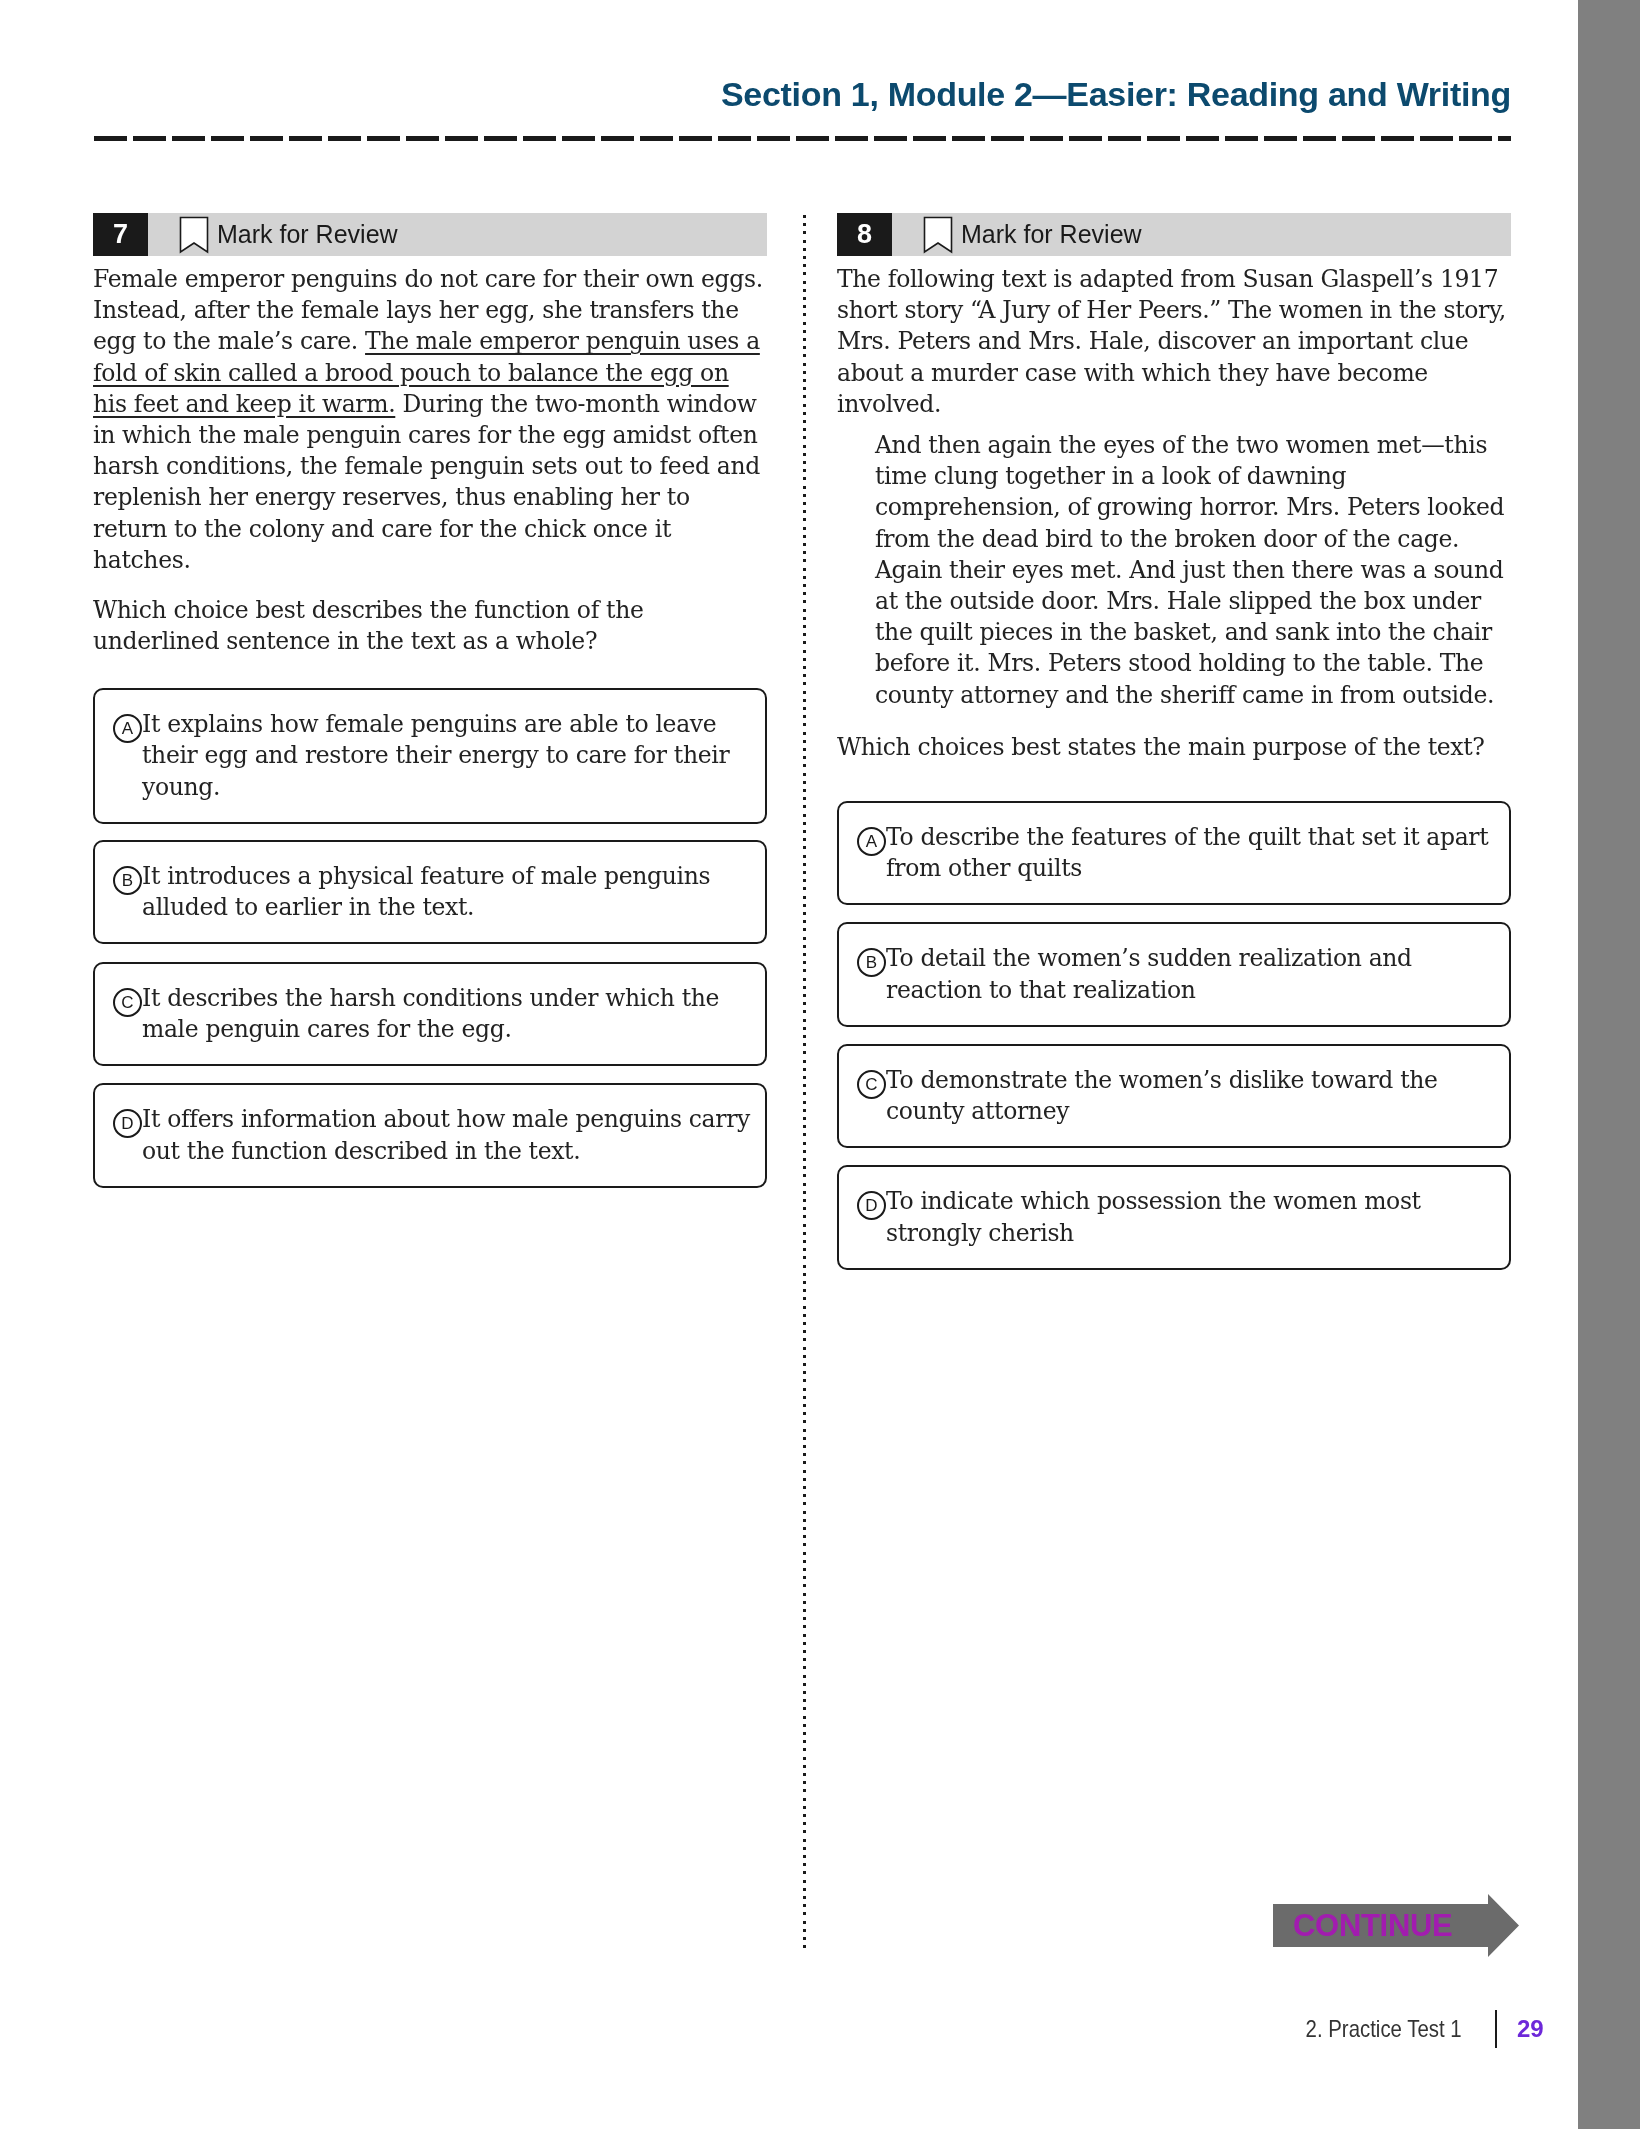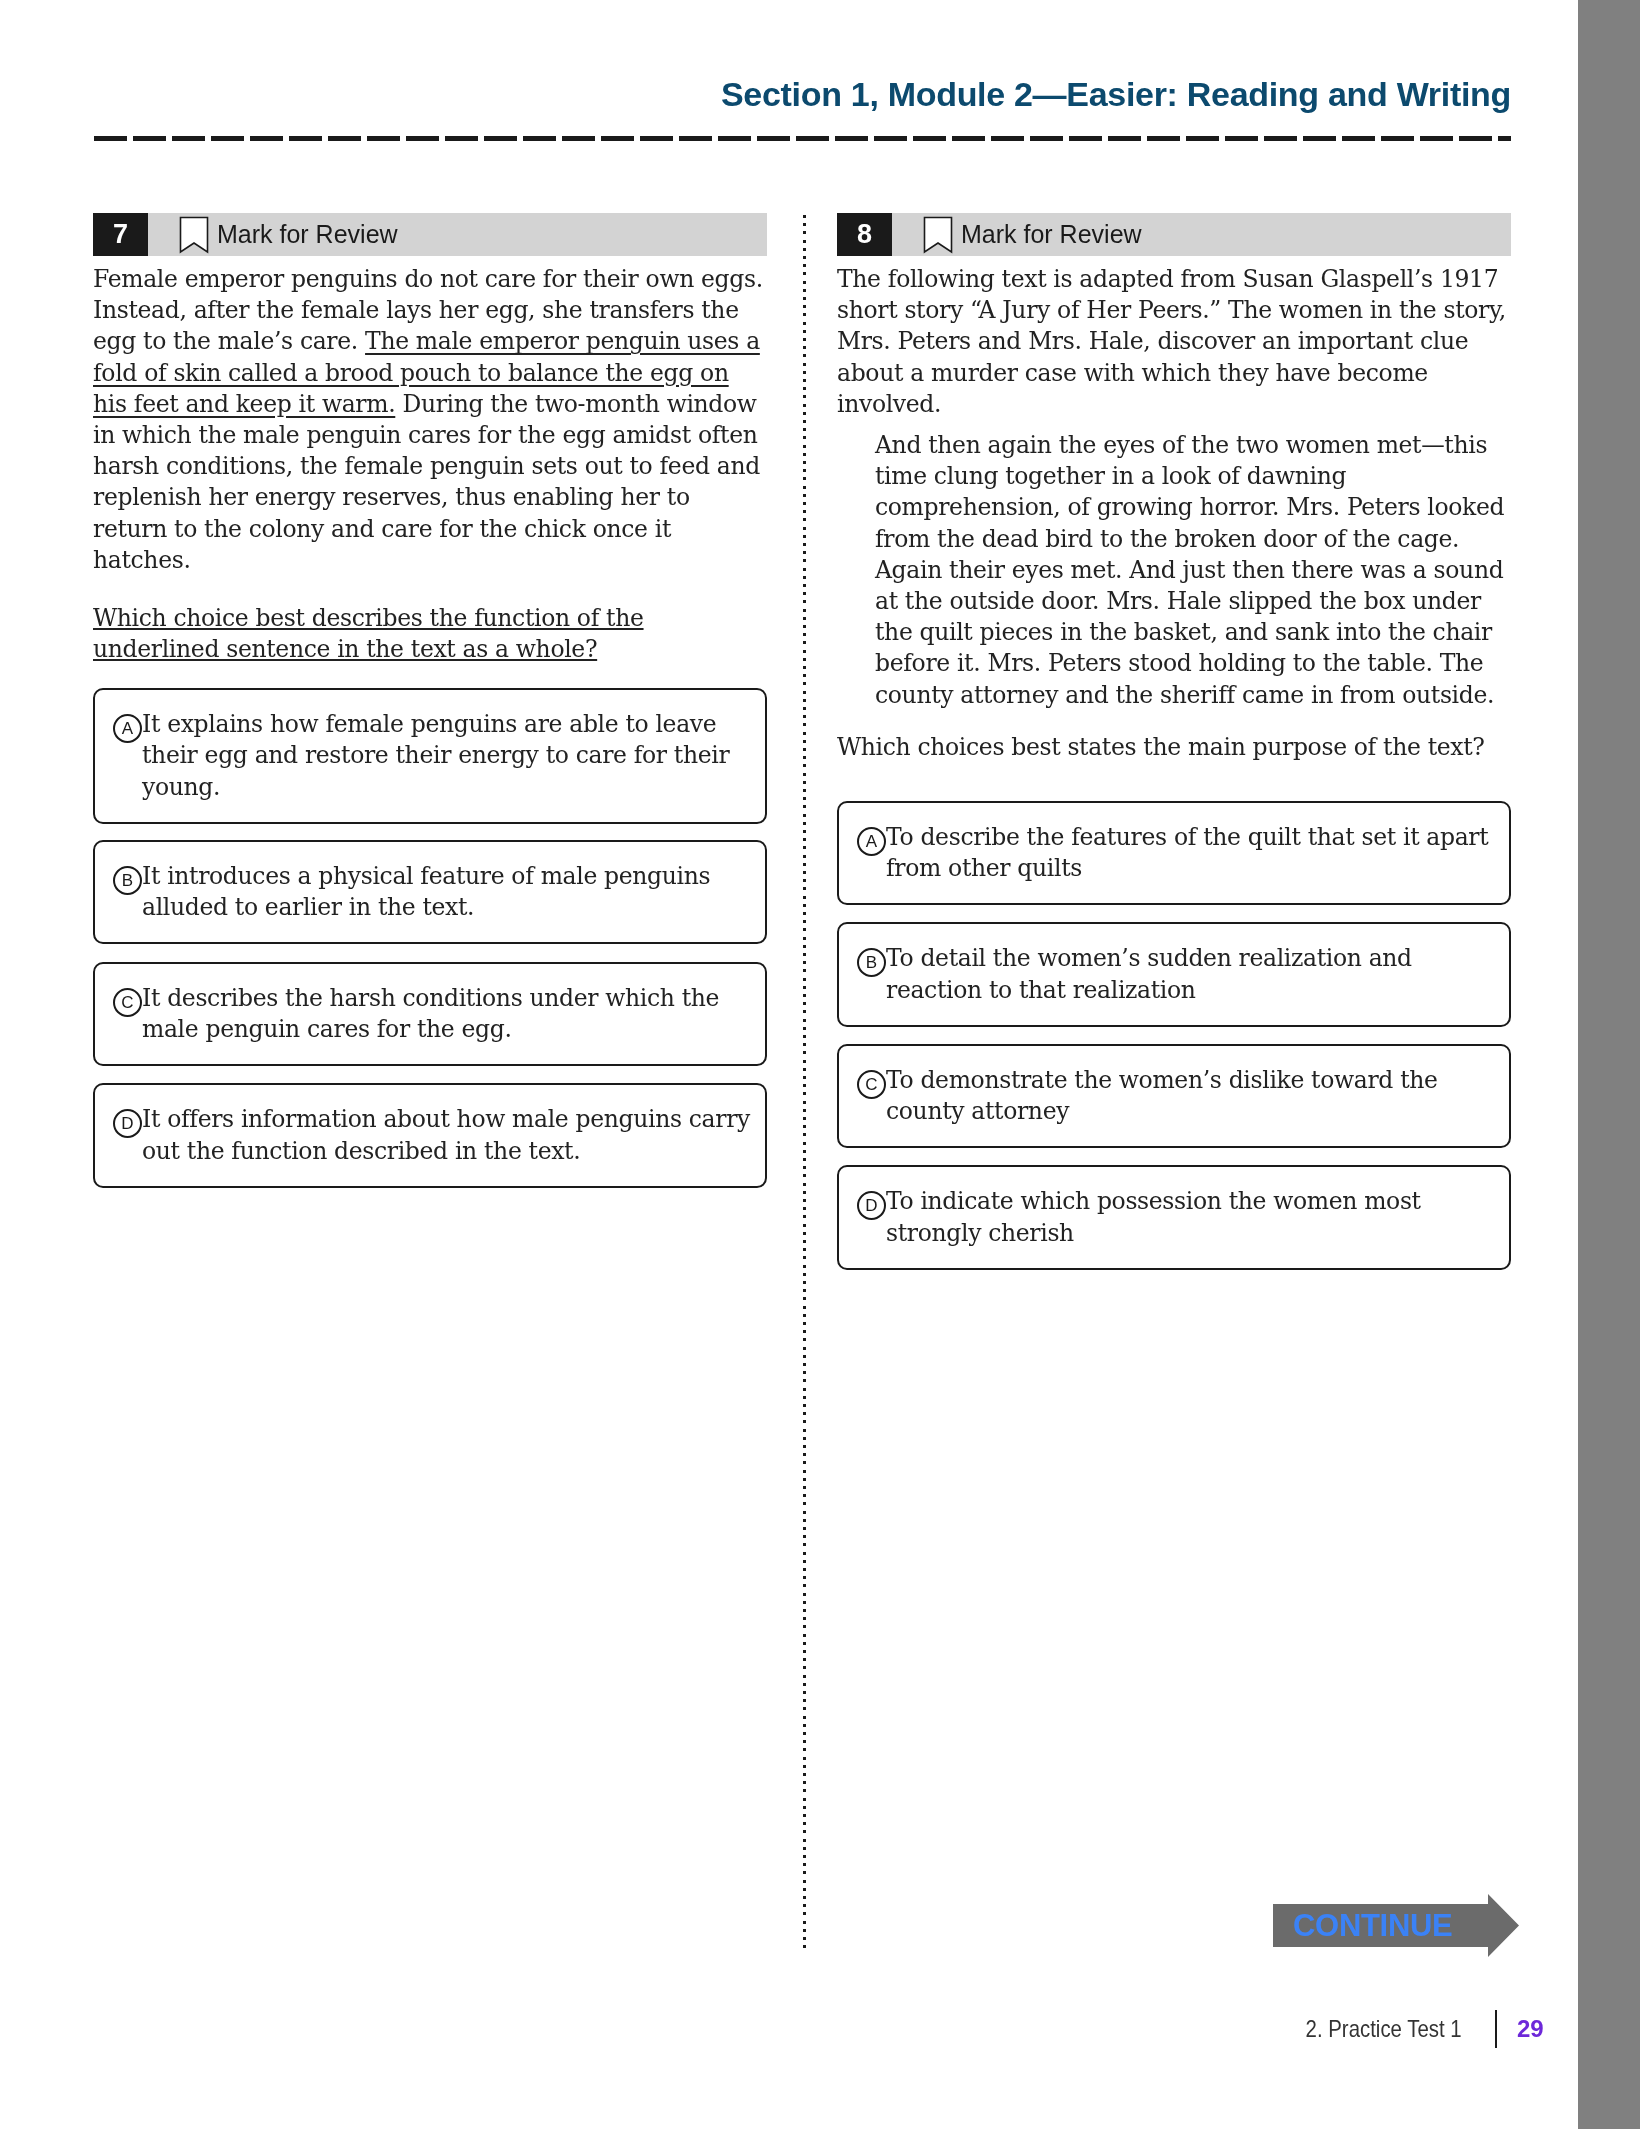--- a/index.html
+++ b/index.html
@@ -57,21 +57,21 @@
     position: absolute; left: 803px; top: 215px; width: 3px; height: 1735px;
     background: repeating-linear-gradient(to bottom, #1a1a1a 0 3px, transparent 3px 8.2px);
   }
 
   .continue {
     position: absolute; left: 1273px; top: 1894px; width: 246px; height: 63px; cursor: pointer;
   }
   .continue svg { position: absolute; left: 0; top: 0; }
   .continue-label {
     position: absolute; left: 20px; top: 10px; height: 56px; line-height: 43px;
-    font-family: "Liberation Sans", sans-serif; font-weight: bold; font-size: 31px; color: #3b82f6; letter-spacing: -0.3px;
+    font-family: "Liberation Sans", sans-serif; font-weight: bold; font-size: 31px; color: #a21caf; letter-spacing: -0.3px;
   }
 
   .footer { position: absolute; top: 2010px; left: 1300px; height: 38px; width: 250px; }
   .footer-chapter {
     position: absolute; right: 88px; top: 5px; font-family: "Liberation Sans", sans-serif; font-size: 24px;
     color: #333; transform: scaleX(0.85); transform-origin: right center; white-space: nowrap;
   }
   .footer-bar { position: absolute; left: 195px; top: 0; width: 2px; height: 38px; background: #1a1a1a; }
   .footer-page {
     position: absolute; left: 217px; top: 5px; font-family: "Liberation Sans", sans-serif; font-weight: bold;
@@ -90,21 +90,21 @@
   <div class="q-header">
     <div class="q-num">7</div>
     <svg class="bookmark" viewBox="0 0 30 38">
       <path d="M1.5 1.5 H28.5 V36 L15 27 L1.5 36 Z" fill="#fff" stroke="#1a1a1a" stroke-width="1.6"></path>
     </svg>
     <span class="mark-label">Mark for Review</span>
   </div>
   <div class="passage">
     <span>Female emperor penguins do not care for their own eggs. Instead, after the female lays her egg, she transfers the egg to the male’s care. </span><span class="ul">The male emperor penguin uses a fold of skin called a brood pouch to balance the egg on his feet and keep it warm.</span><span> During the two-month window in which the male penguin cares for the egg amidst often harsh conditions, the female penguin sets out to feed and replenish her energy reserves, thus enabling her to return to the colony and care for the chick once it hatches.</span>
   </div>
-  <div class="question" style="margin-top:27px;text-decoration:underline;">Which choice best describes the function of the underlined sentence in the text as a whole?</div>
+  <div class="question" style="margin-top:19px;">Which choice best describes the function of the underlined sentence in the text as a whole?</div>
 
   <div class="choices" style="top:475px;">
     <div class="choice" style="top:0;height:136px;">
       <span class="choice-letter">A</span>
       <span class="choice-text">It explains how female penguins are able to leave their egg and restore their energy to care for their young.</span>
     </div>
     <div class="choice" style="top:152px;height:104px;">
       <span class="choice-letter">B</span>
       <span class="choice-text">It introduces a physical feature of male penguins alluded to earlier in the text.</span>
     </div>

